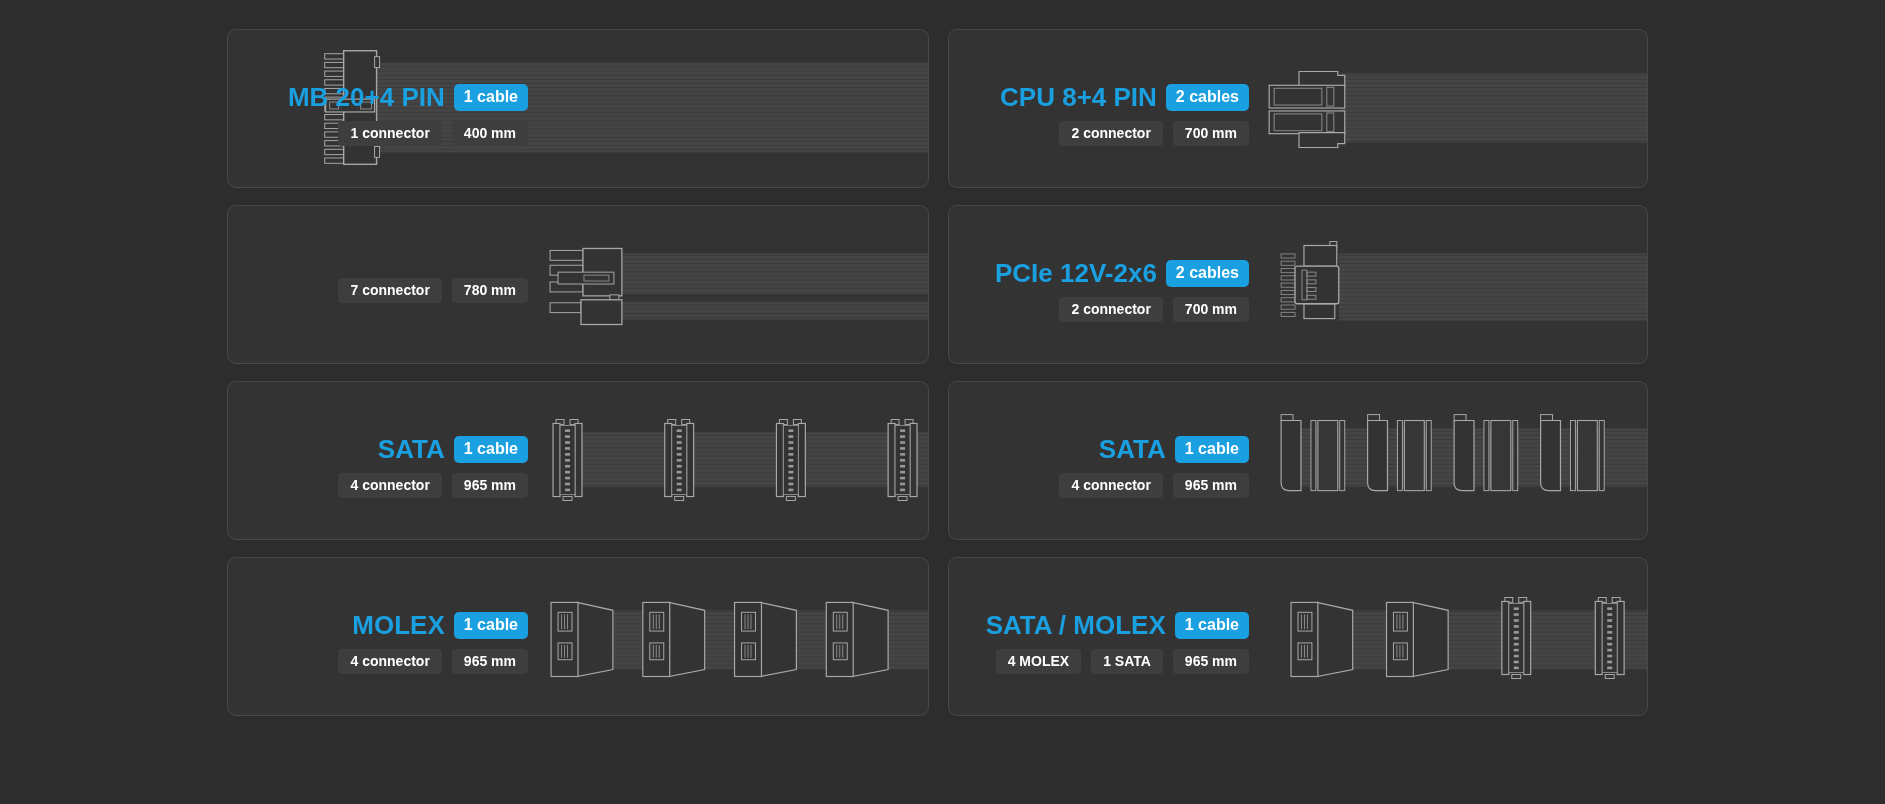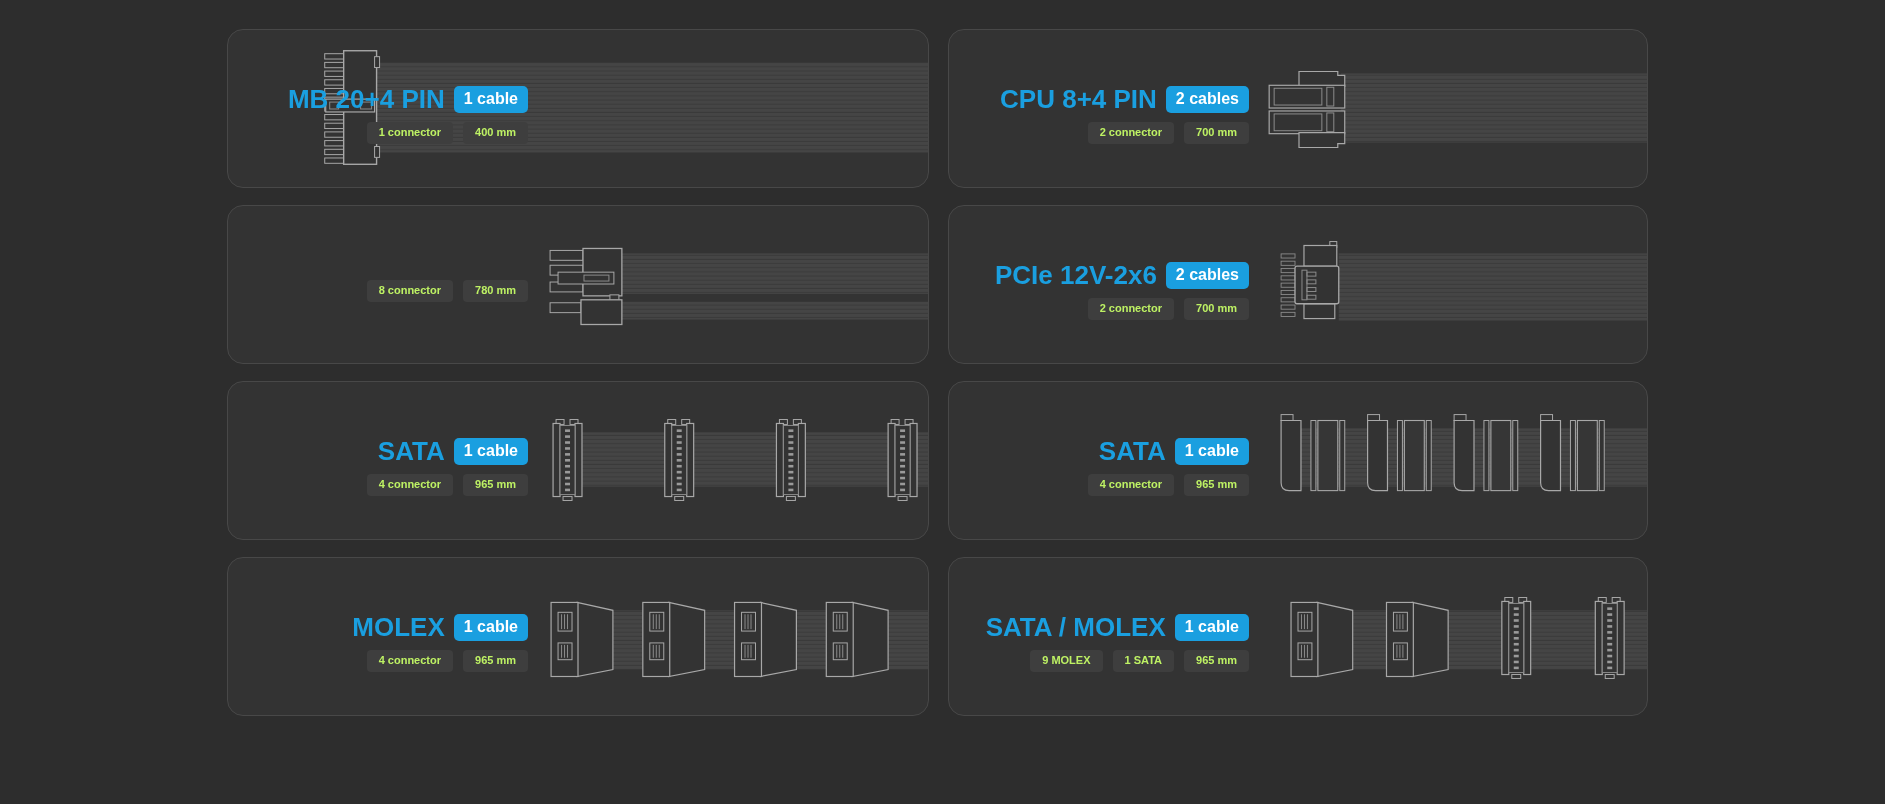--- a/index.html
+++ b/index.html
@@ -10,43 +10,43 @@
   }
   .cards-grid{
     position:absolute;left:227px;top:29px;
     display:grid;grid-template-columns:702px 700px;
     column-gap:19px;row-gap:17px;
   }
   .card{
     position:relative;height:159px;box-sizing:border-box;
     background:var(--card-bg,#333);
     border:1px solid var(--card-border,#484848);
-    border-radius:16px;overflow:hidden;
+    border-radius:9px;overflow:hidden;
   }
   .drawing{position:absolute;inset:0;z-index:0;}
   .drawing svg{display:block;width:100%;height:100%;}
   .text-block{
     position:absolute;left:0;top:0;width:300px;height:100%;z-index:1;
     display:flex;flex-direction:column;align-items:flex-end;justify-content:center;
     gap:9px;transform:translateY(6px);
   }
   .title-row{display:flex;align-items:center;gap:9px;}
   .title{
     margin:0;font-size:26px;font-weight:700;line-height:1.1;
     color:var(--accent,#1a9fe0);white-space:nowrap;
   }
   .count-badge{
     background:var(--accent,#1a9fe0);color:#ffffff;
     font-size:16px;font-weight:600;line-height:1;
     padding:5px 10px 6px;border-radius:5px;white-space:nowrap;
   }
   .spec-row{display:flex;gap:10px;}
   .spec-badge{
-    background:var(--spec-badge-bg,#3e3e3e);color:#bef264;
-    font-size:11px;font-weight:600;line-height:1;
+    background:var(--spec-badge-bg,#3e3e3e);color:#ffffff;
+    font-size:14px;font-weight:600;line-height:1;
     padding:5px 12px 6px;border-radius:4px;white-space:nowrap;
   }
 </style>
 </head>
 <body style="--page-bg: #2d2d2d; --card-bg: #333333; --card-border: #484848; --accent: #1a9fe0; --spec-badge-bg: #3e3e3e;">
 
 <svg width="0" height="0" style="position:absolute" aria-hidden="true">
   <defs>
     <pattern id="wirepat" width="6" height="4.2" patternUnits="userSpaceOnUse">
       <rect width="6" height="4.2" id="wirepat-base" fill="#454545"></rect>
@@ -144,21 +144,21 @@
             <rect x="331" y="67" width="56" height="12" fill="#333333" stroke="#a8a8a8" stroke-width="1"></rect>
             <rect x="357" y="70" width="25" height="6" fill="none" stroke="#8c8c8c" stroke-width="1"></rect>
             <rect x="323" y="98" width="31" height="10" fill="#333333" stroke="#a8a8a8" stroke-width="1"></rect>
             <rect x="383" y="90" width="9" height="6" fill="#333333" stroke="#a8a8a8" stroke-width="1"></rect>
             <rect x="354" y="95" width="41" height="25" fill="#333333" stroke="#a8a8a8" stroke-width="1.3"></rect>
           </g>
         </svg>
       </div>
     <div class="text-block">
       <div class="spec-row">
-          <span class="spec-badge">8 connector</span>
+          <span class="spec-badge">7 connector</span>
           <span class="spec-badge">780 mm</span>
         </div>
     </div>
   </article>
 
   <article class="card">
     <div class="drawing">
         <svg viewBox="0 0 702 159" preserveAspectRatio="none">
           <g>
             <rect x="392" y="48" width="310" height="68" fill="url(#wirepat)"></rect>
@@ -478,19 +478,19 @@
             <rect x="660" y="118" width="9" height="4" fill="#333333" stroke="#a8a8a8" stroke-width="1"></rect>
           </g>
         </svg>
       </div>
     <div class="text-block">
       <div class="title-row">
         <h2 class="title">SATA / MOLEX</h2>
         <span class="count-badge">1 cable</span>
       </div>
       <div class="spec-row">
-          <span class="spec-badge">9 MOLEX</span>
+          <span class="spec-badge">4 MOLEX</span>
           <span class="spec-badge">1 SATA</span>
           <span class="spec-badge">965 mm</span>
         </div>
     </div>
   </article>
 </main>
 
 </body></html>

